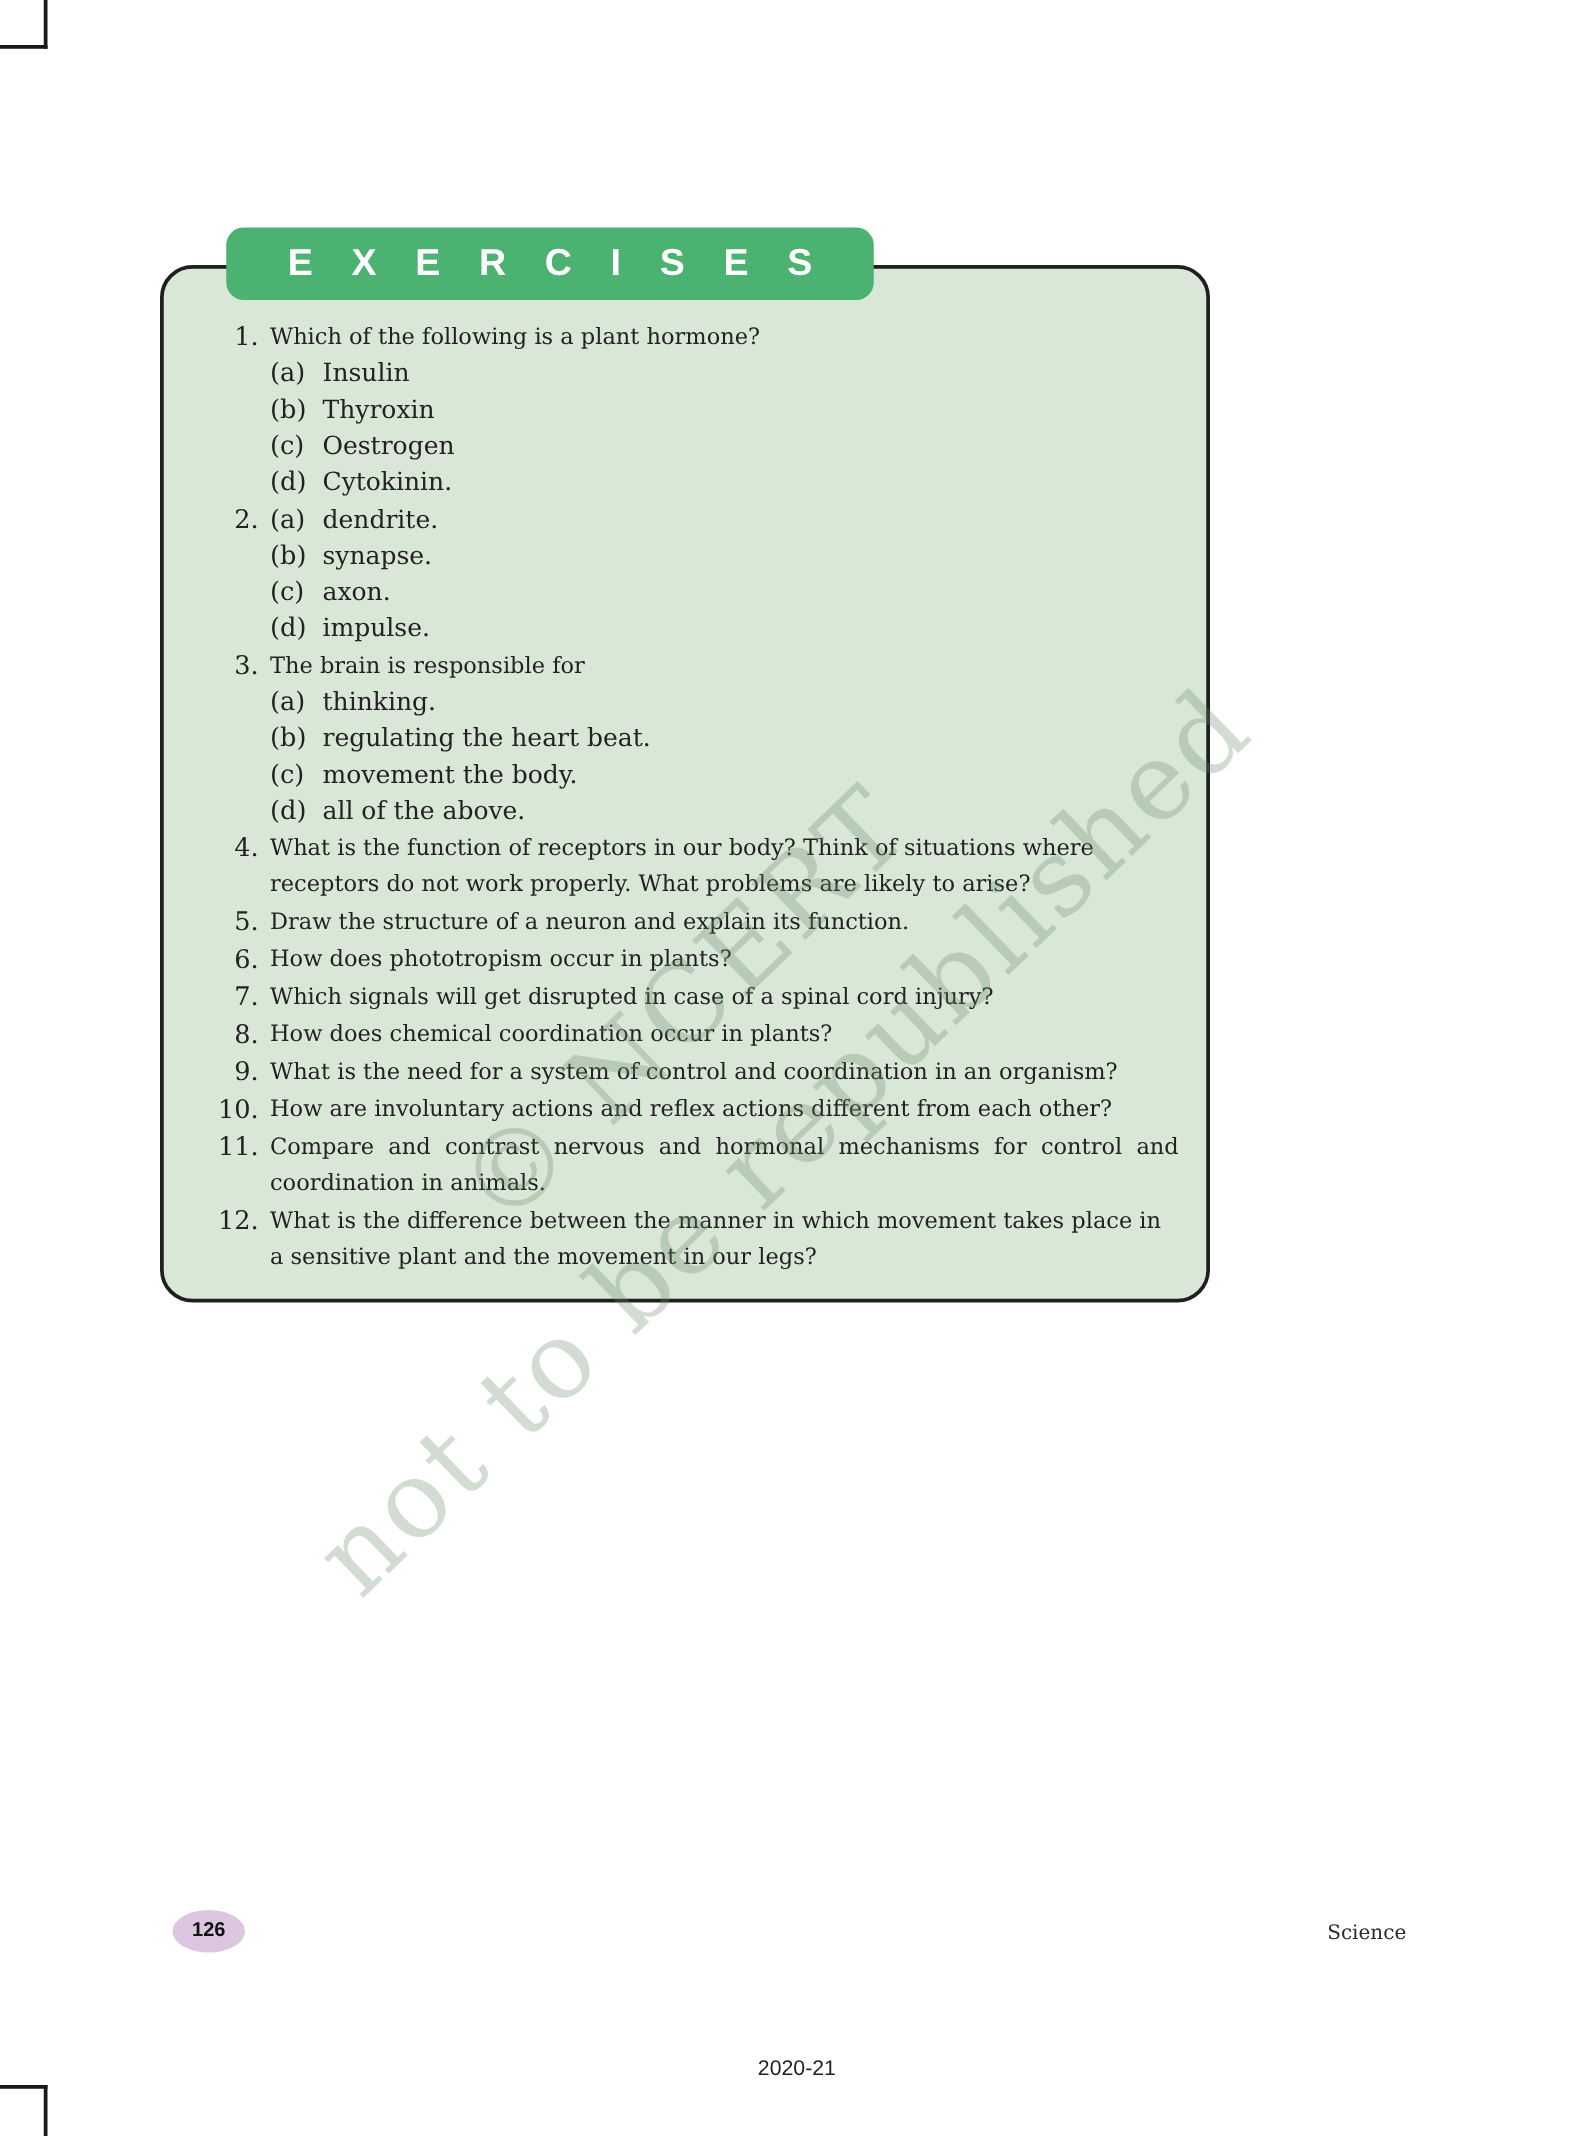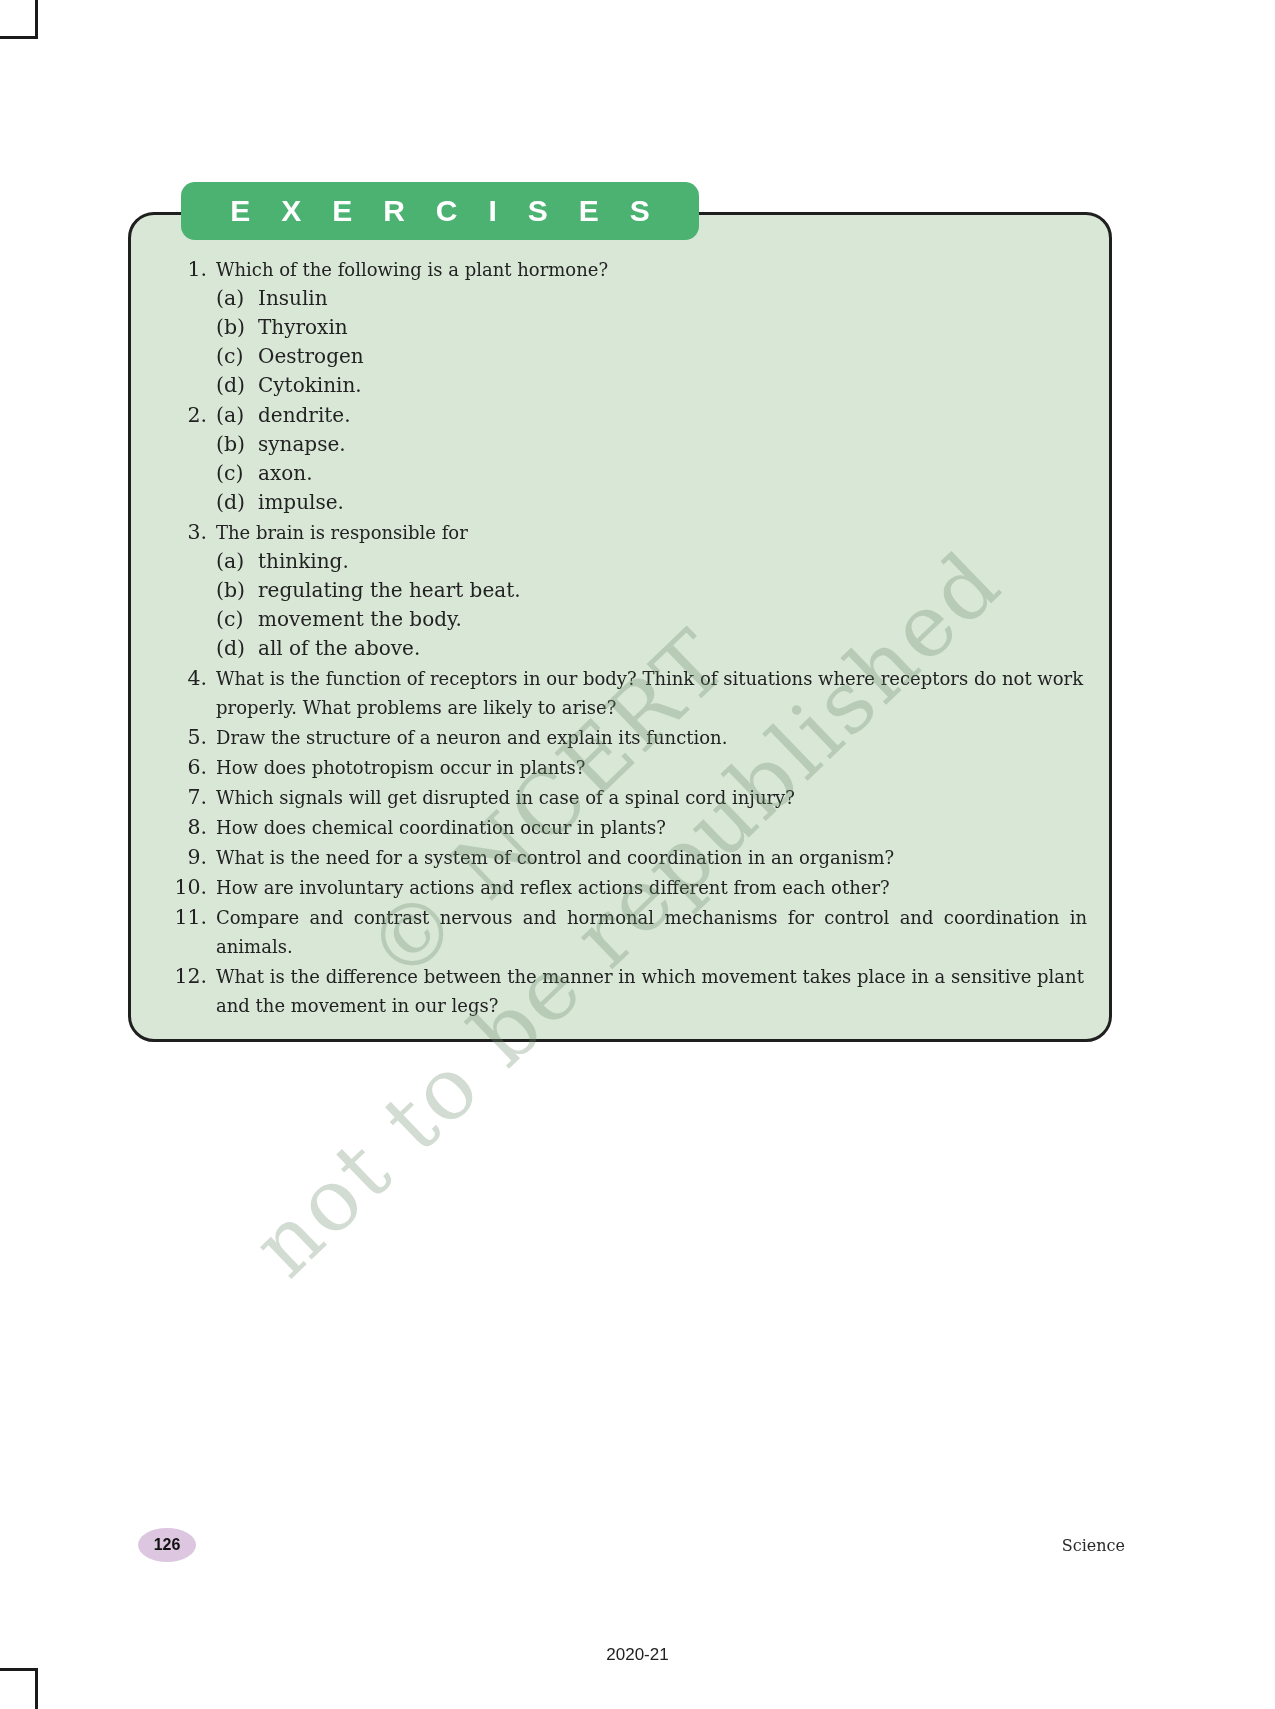--- a/index.html
+++ b/index.html
@@ -36,21 +36,21 @@
     transform:rotate(-44deg);
     font-size:86px;
   }
   .wm-line1 { left:382px; top:915px; }
   .wm-line2 { left:268px; top:1210px; }
 
   
   .ex-box {
     position:absolute;
     left:128px; top:212px;
-    width:984px; height:830px;
+    width:840px; height:830px;
     background:#d9e7d7;
     border:3.5px solid #1f1f1f;
     border-radius:26px;
     box-sizing:border-box;
   }
   .badge {
     position:absolute;
     left:50px; top:-33px;
     width:518px; height:58px;
     background:#4bb271;

